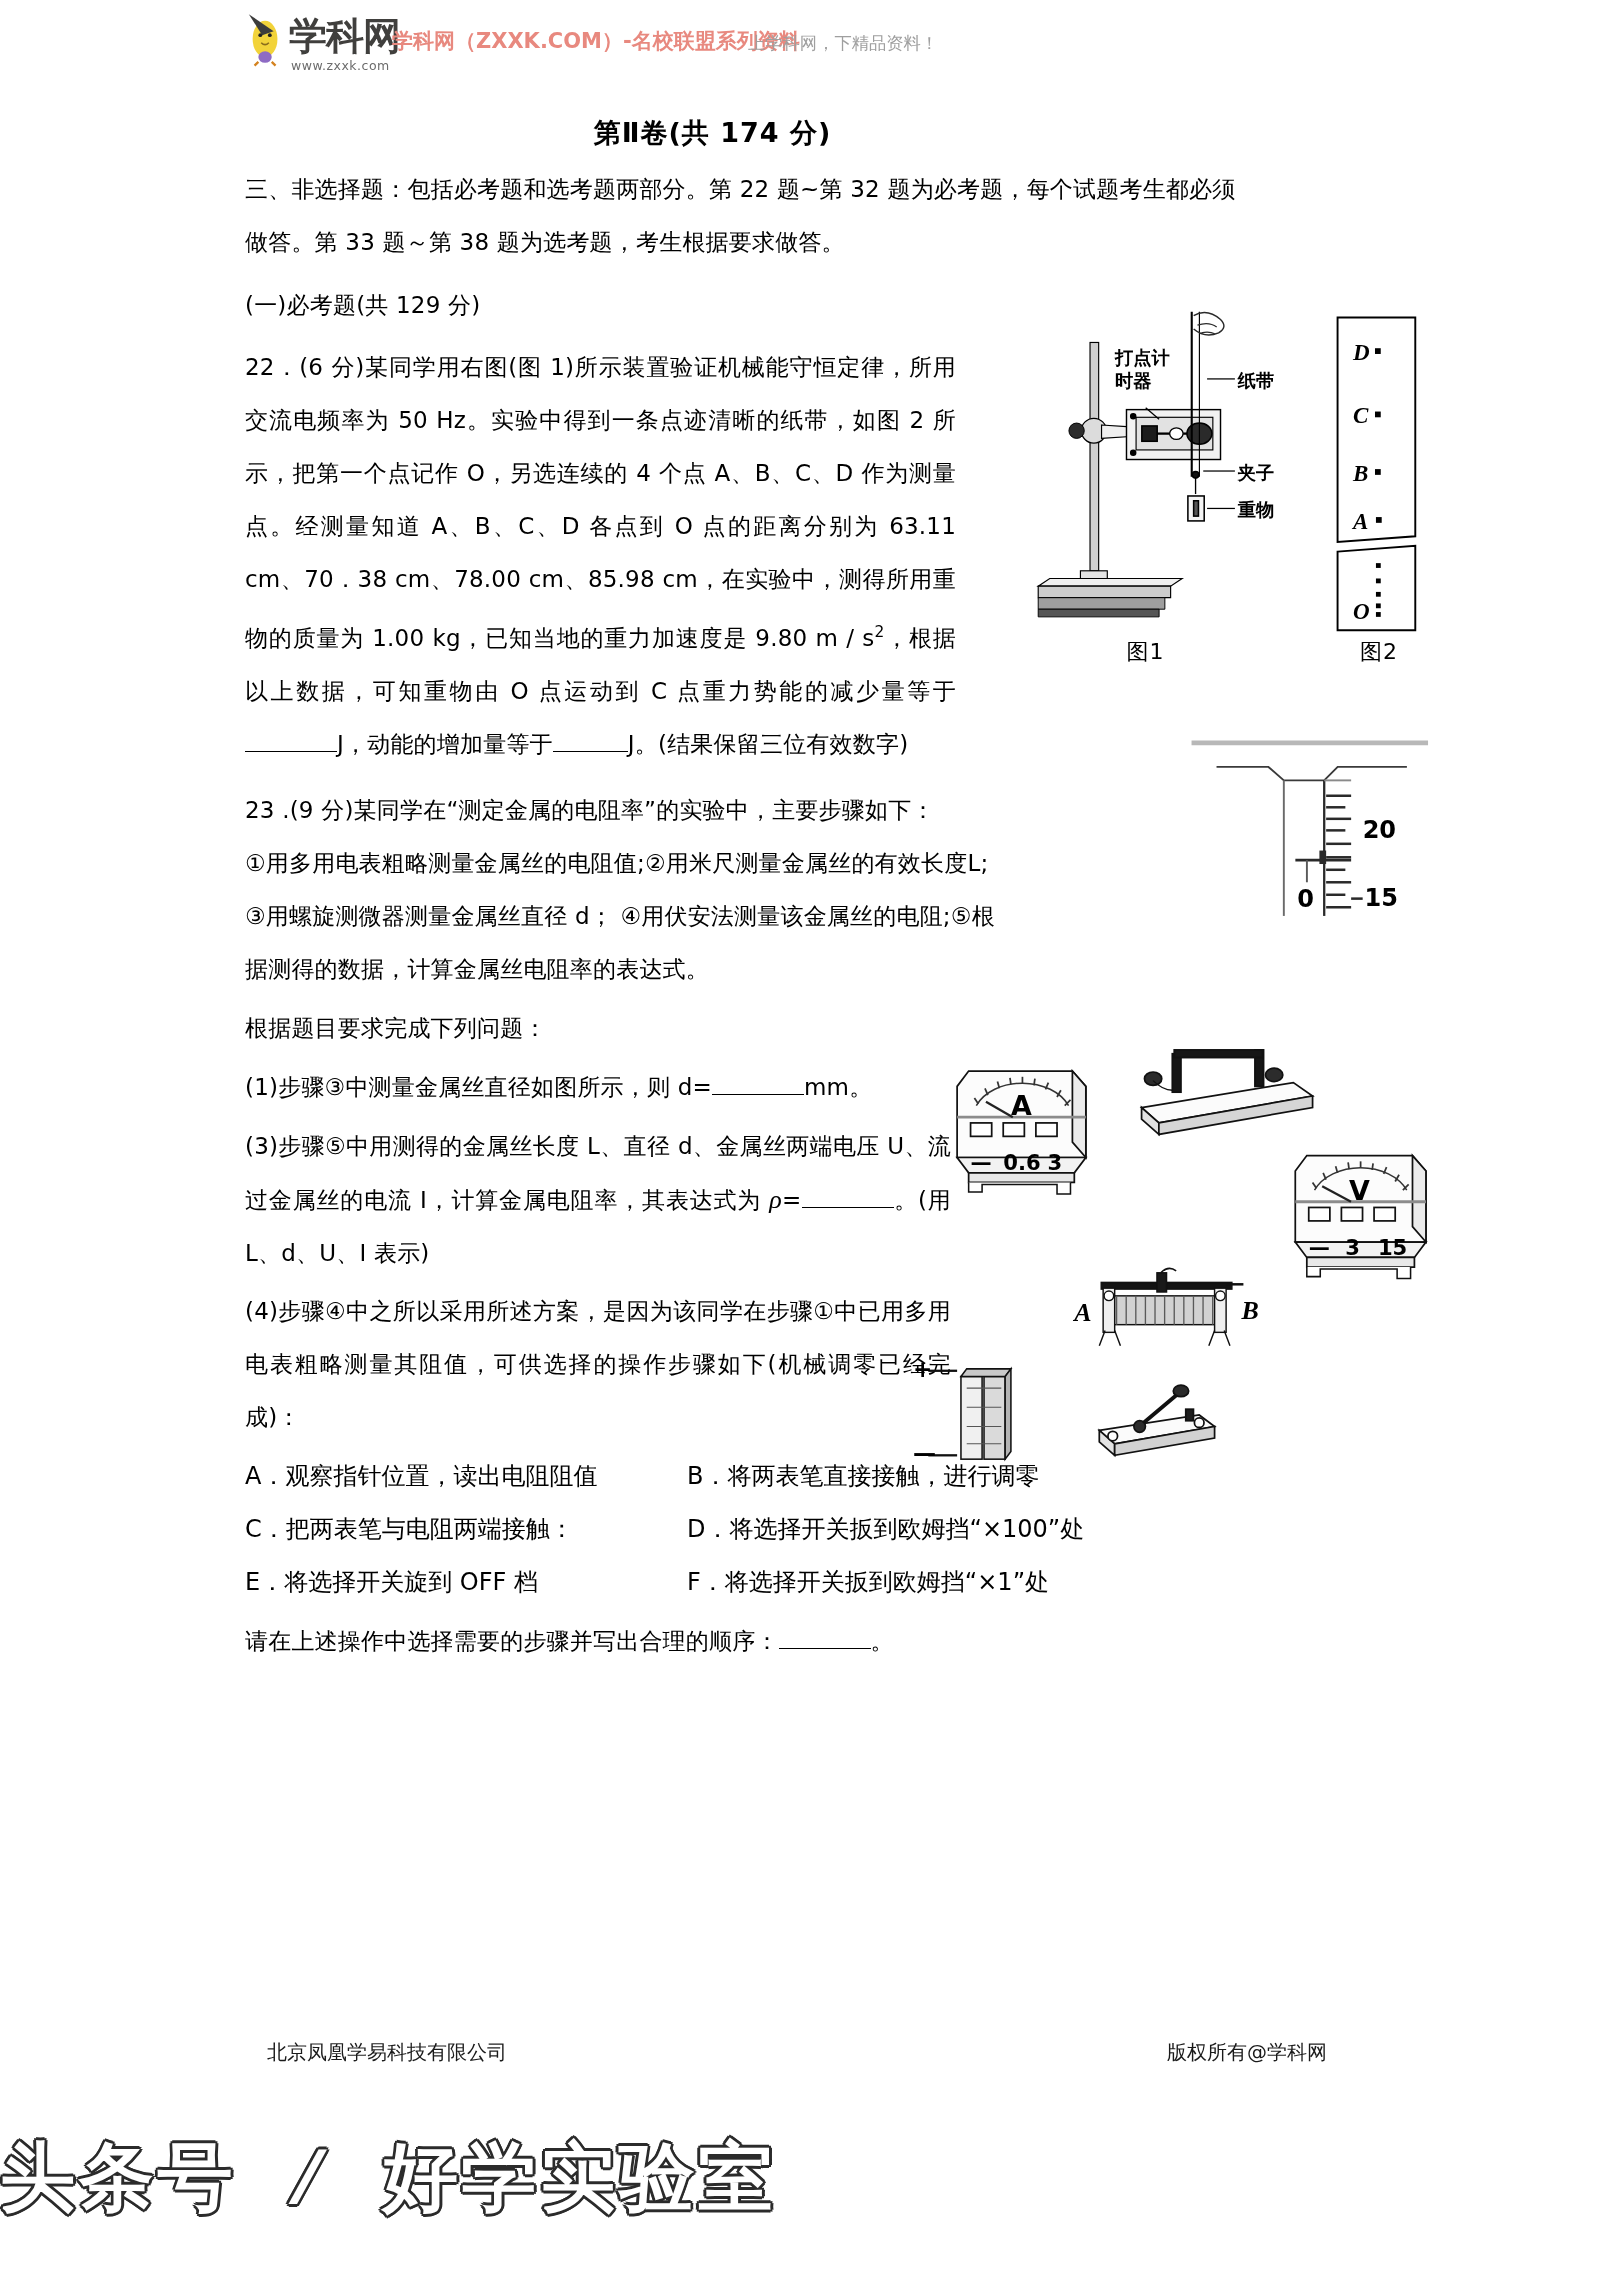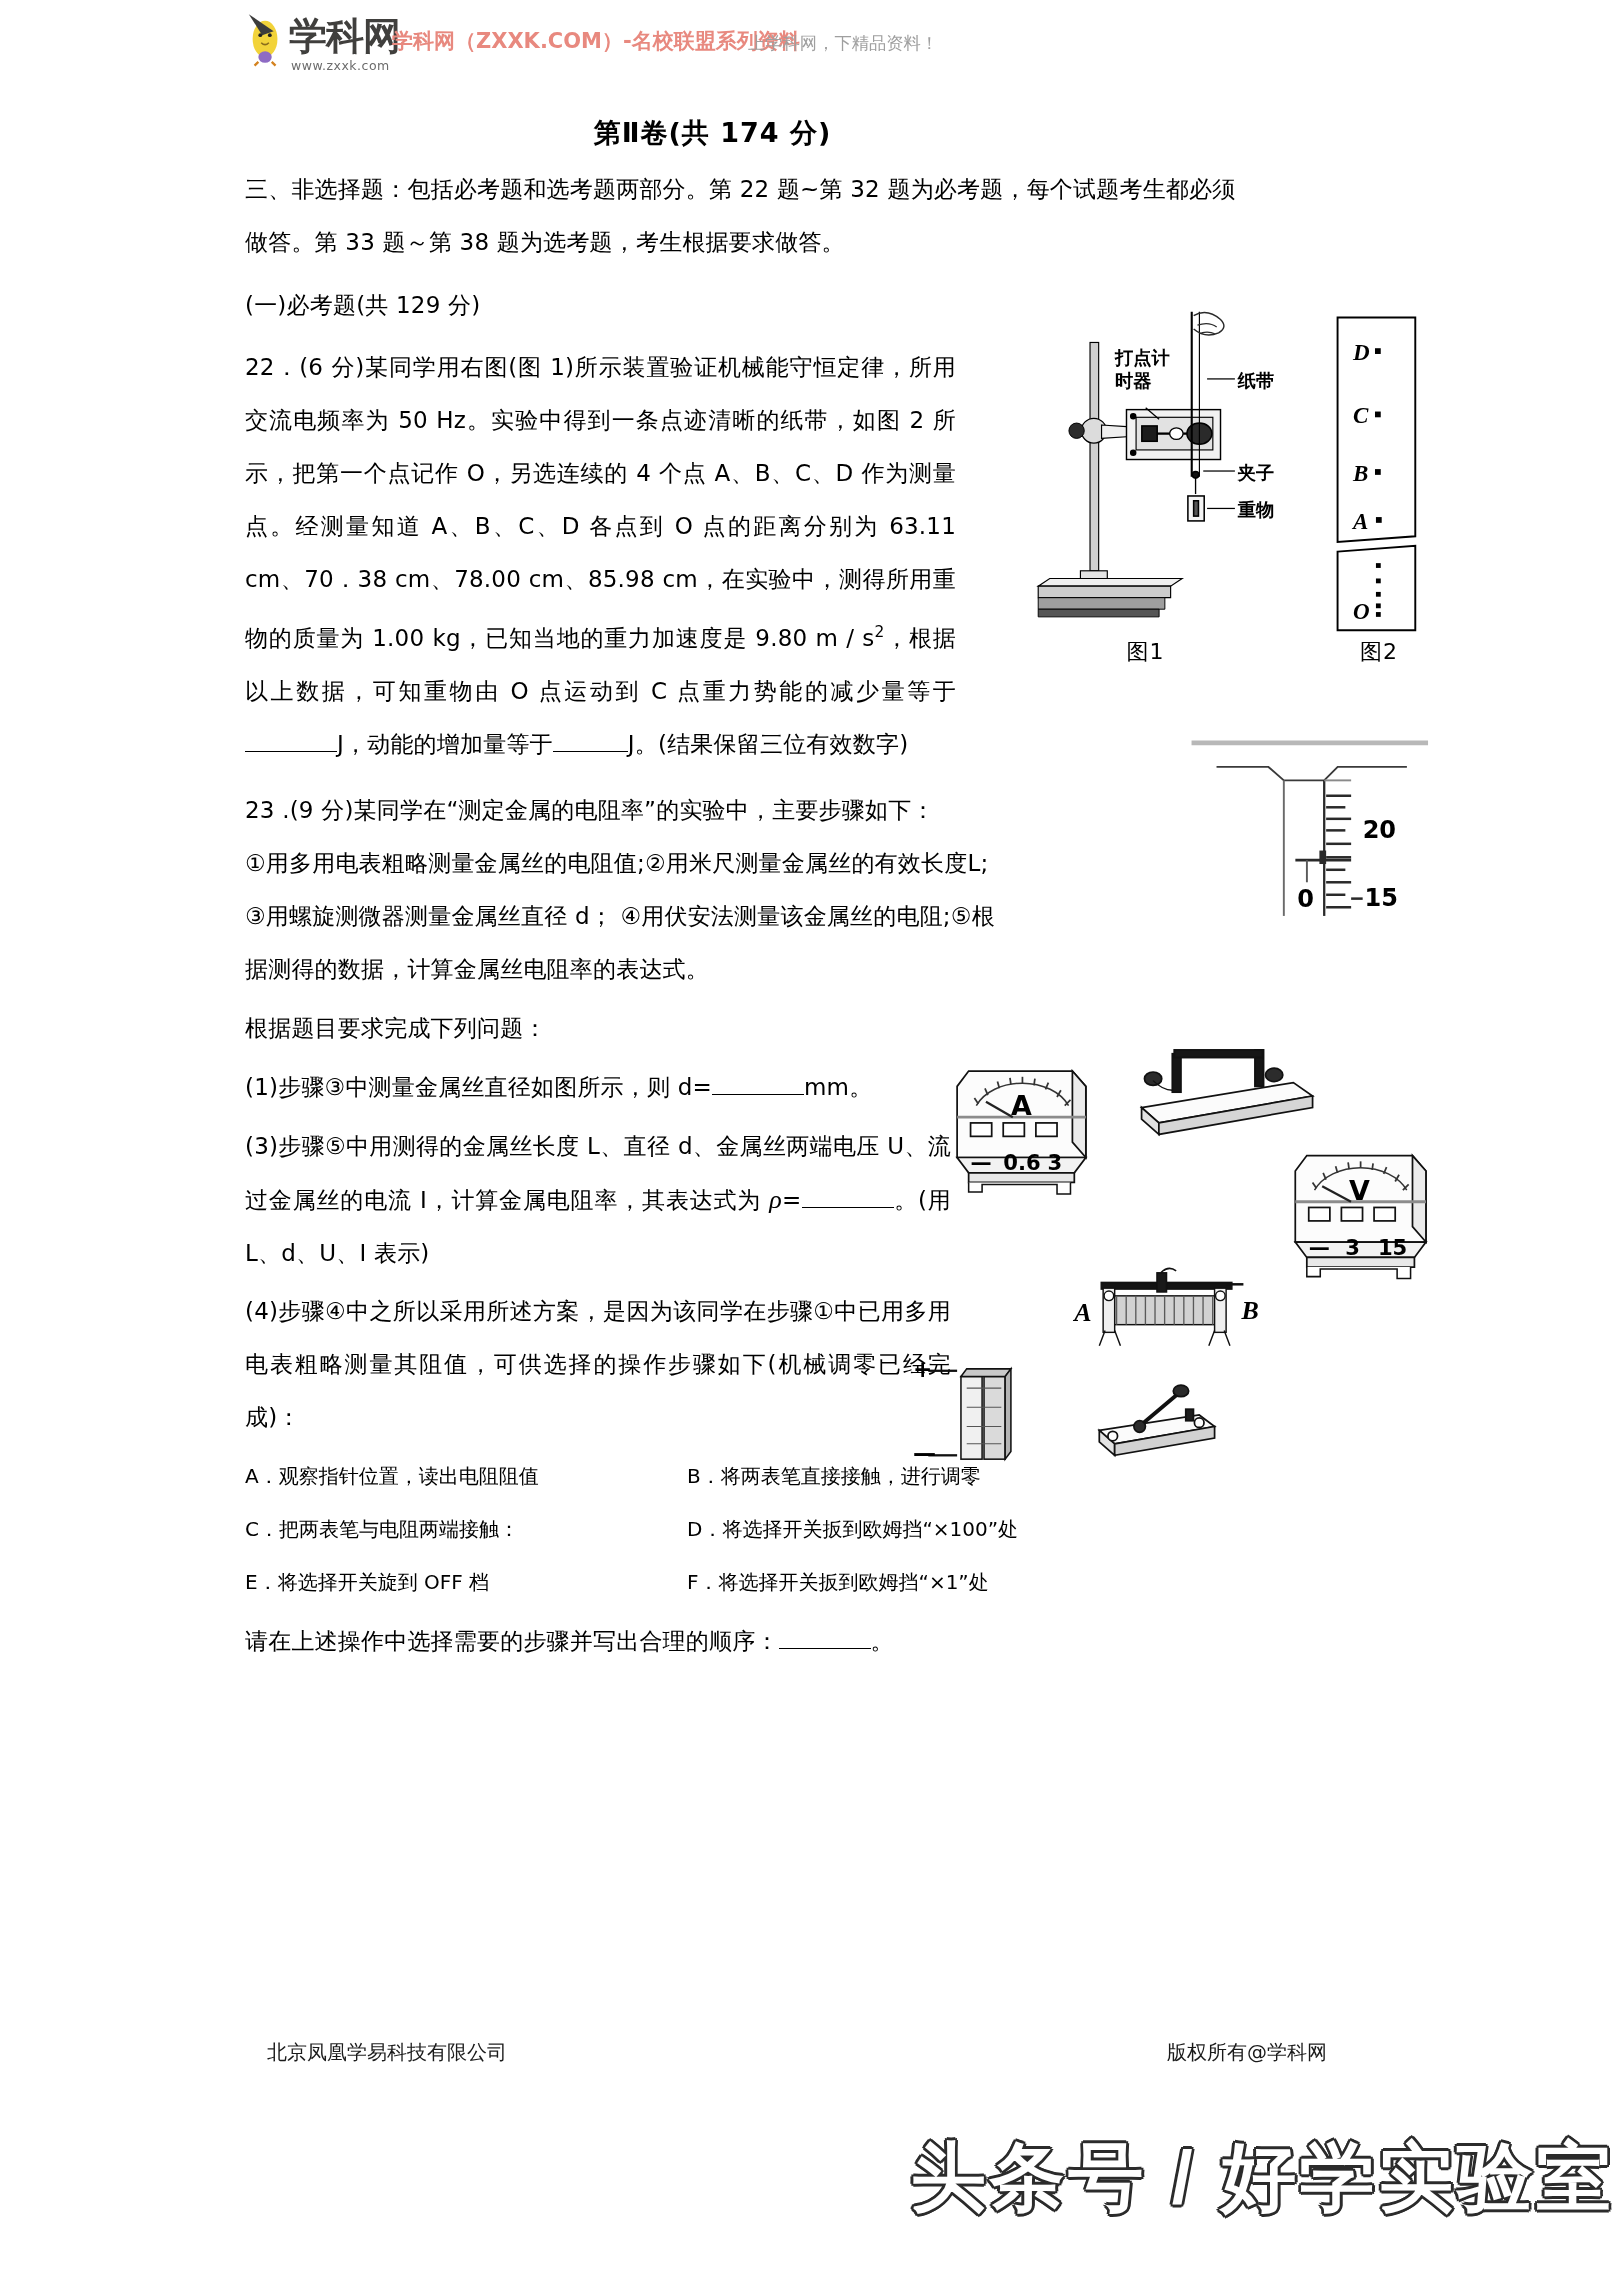--- a/index.html
+++ b/index.html
@@ -98,21 +98,21 @@
   .mt6 { margin-top: 5.8px; }
   .mt10 { margin-top: 9.6px; }
   .mt14 { margin-top: 13.4px; }
   .blank-md { display:inline-block; width: 75px; border-bottom: 1.9px solid #000; }
   .blank-lg { display:inline-block; width: 92px; border-bottom: 1.9px solid #000; }
   .rho { font-family: "Liberation Serif", serif; font-style: italic; font-size: 26px; }
 
   .opt-table { width: 1186px; border-collapse: collapse; }
   .opt-table td {
     font-family: "DejaVu Sans", sans-serif;
-    font-size: 20px;
+    font-size: 24px;
     line-height: 53px;
     padding: 0;
     vertical-align: top;
     white-space: nowrap;
   }
   .opt-col-l { width: 442px; }
 
   
   .footer-left {
     position: absolute;
@@ -125,22 +125,22 @@
     position: absolute;
     left: 1167px; top: 2039px;
     font-family: "DejaVu Sans", sans-serif;
     font-size: 20px;
     color: #1a1a1a;
   }
   .watermark {
     position: absolute;
     left: 0; top: 2128px;
     width: 1615px;
-    text-align: right;
-    font-family: Liberation Sans, sans-serif;
+    text-align: left;
+    font-family: Liberation Mono, monospace;
     font-size: 75px;
     font-weight: bold;
     color: #ffffff;
     text-shadow:
        2.9px 0 0 #2b2b2b, -2.9px 0 0 #2b2b2b, 0 2.9px 0 #2b2b2b, 0 -2.9px 0 #2b2b2b,
        1.9px 1.9px 0 #2b2b2b, -1.9px 1.9px 0 #2b2b2b, 1.9px -1.9px 0 #2b2b2b, -1.9px -1.9px 0 #2b2b2b;
     letter-spacing: 3.8px;
     white-space: nowrap;
   }
 

